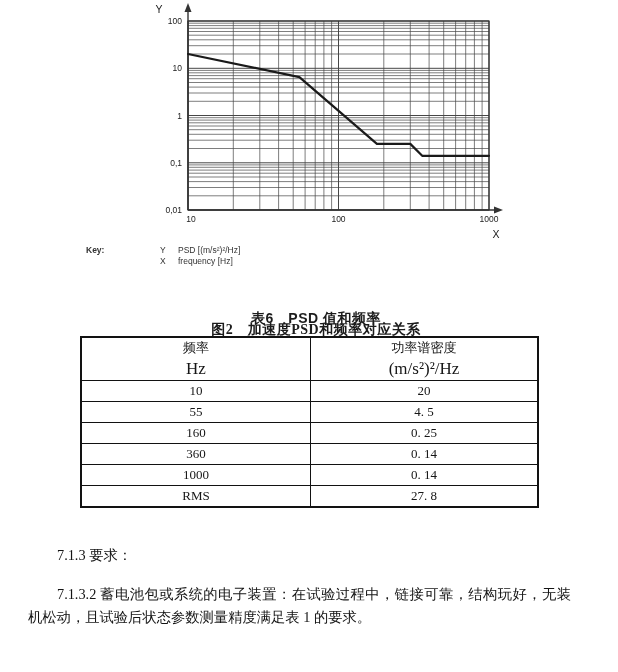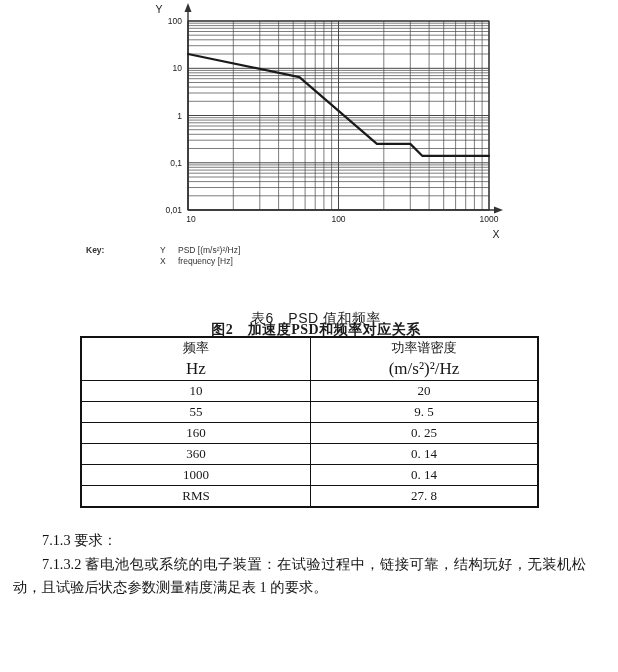--- a/index.html
+++ b/index.html
@@ -11,33 +11,33 @@
   .key{position:absolute;left:86px;top:245px;display:flex;
        font-family:"Liberation Sans","DejaVu Sans",sans-serif;font-size:8.5px;line-height:11px;color:#333;}
   .key-label{font-weight:700;width:74px;}
   .key-row{display:flex;}
   .key-sym{width:18px;}
   
   .fig-caption{position:absolute;left:0;right:0;top:281px;text-align:center;
                font-size:14px;font-weight:700;padding-left:14px;letter-spacing:.5px;margin-top:40px;}
   .table-title{position:absolute;left:0;right:0;top:310px;text-align:center;
                font-family:"Liberation Sans","DejaVu Sans",sans-serif;
-               font-size:14px;font-weight:400;padding-left:14px;letter-spacing:.5px;}
+               font-size:14px;font-weight:700;padding-left:14px;letter-spacing:.5px;}
   
   .psd-table{position:absolute;left:80px;top:336px;width:459px;border-collapse:collapse;
              border:2px solid #121212;table-layout:fixed;}
   .psd-table td{border:1.5px solid #121212;text-align:center;vertical-align:middle;
                 padding:0;font-size:13px;color:#161616;}
   .psd-table td.hdr{height:42px;text-align:center;}
   .psd-table .l2{font-size:17px;margin-top:2px;}
   .psd-table tr.datarow td{height:20px;}
   
   .bodytext{position:absolute;left:13px;top:529px;width:573px;font-size:14.3px;
             line-height:23.5px;text-align:justify;color:#141414;}
-  .bodytext p{margin:0;text-indent:29px;}
+  .bodytext p{margin:15px;text-indent:29px;}
 </style>
 </head>
 <body>
 
 <div class="page">
 
   <svg id="chart" class="chart-svg" width="618" height="245" viewBox="0 0 618 245">
       <line x1="233.3" y1="21" x2="233.3" y2="210" stroke="#464646" stroke-width="0.7"></line>
       <line x1="259.8" y1="21" x2="259.8" y2="210" stroke="#464646" stroke-width="0.7"></line>
       <line x1="278.6" y1="21" x2="278.6" y2="210" stroke="#464646" stroke-width="0.7"></line>
@@ -141,21 +141,21 @@
         <div>功率谱密度</div>
         <div class="l2">(m/s²)²/Hz</div>
       </td>
     </tr>
     <tr class="datarow">
       <td>10</td>
       <td>20</td>
     </tr>
     <tr class="datarow">
       <td>55</td>
-      <td>9. 5</td>
+      <td>4. 5</td>
     </tr>
     <tr class="datarow">
       <td>160</td>
       <td>0. 25</td>
     </tr>
     <tr class="datarow">
       <td>360</td>
       <td>0. 14</td>
     </tr>
     <tr class="datarow">

